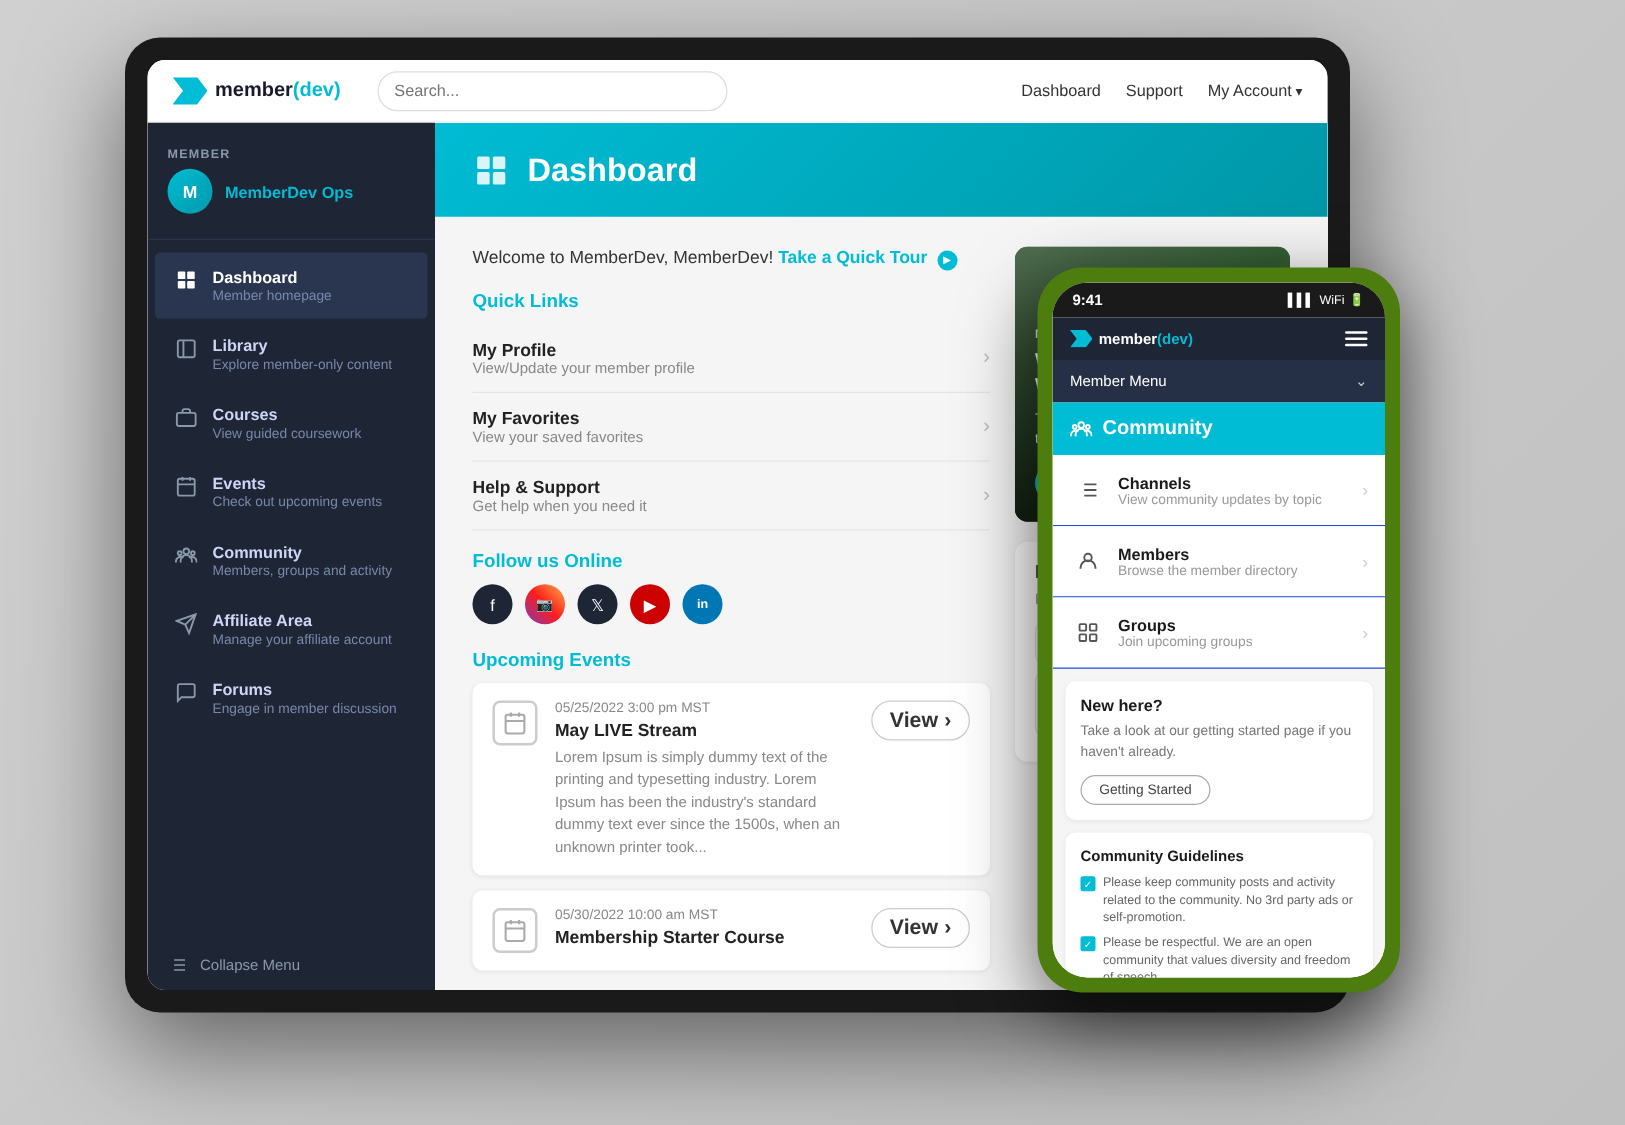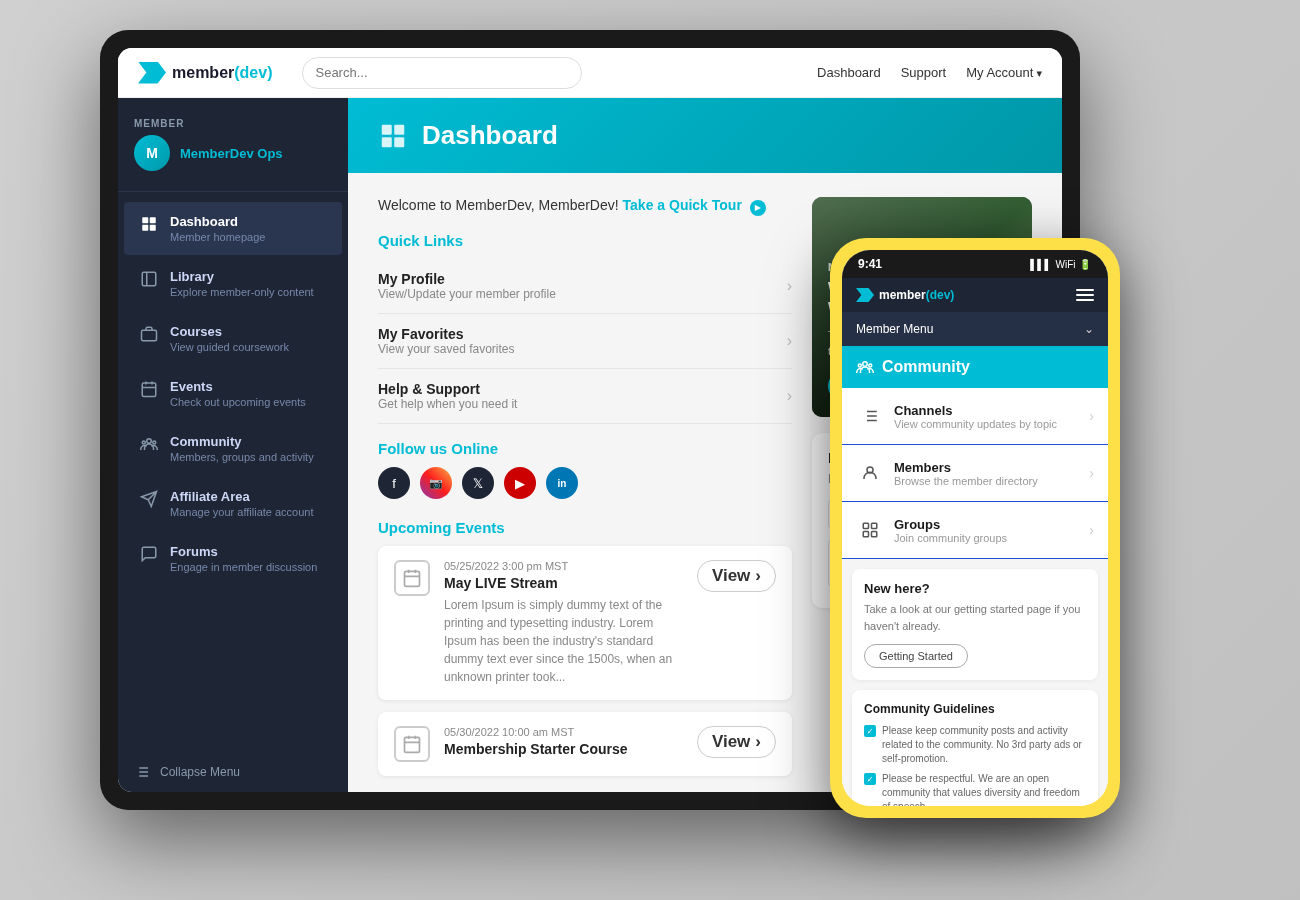--- a/index.html
+++ b/index.html
@@ -422,24 +422,24 @@
       color: #aaa;
       outline: none;
       height: 50px;
       resize: none;
     }
 
     
     .phone-wrapper {
       position: absolute;
       right: 80px;
-      bottom: 52px;
+      bottom: 76px;
       width: 290px;
       height: 580px;
-      background: #fde047;
+      background: #4d7c0f;
       border-radius: 36px;
       box-shadow: 0 20px 60px rgba(0,0,0,0.6);
       padding: 12px;
       z-index: 10;
     }
     .phone-screen {
       width: 100%;
       height: 100%;
       background: #fff;
       border-radius: 28px;
@@ -948,21 +948,21 @@
           <div class="phone-menu-icon">
             <svg width="18" height="18" viewBox="0 0 24 24" fill="none" stroke="#555" stroke-width="2">
                 <rect x="3" y="3" width="7" height="7" rx="1"></rect>
                 <rect x="14" y="3" width="7" height="7" rx="1"></rect>
                 <rect x="3" y="14" width="7" height="7" rx="1"></rect>
                 <rect x="14" y="14" width="7" height="7" rx="1"></rect>
               </svg>
           </div>
           <div class="phone-menu-text">
             <div class="phone-menu-title">Groups</div>
-            <div class="phone-menu-sub">Join community groups</div>
+            <div class="phone-menu-sub">Join upcoming groups</div>
           </div>
           <span class="phone-menu-arrow">›</span>
         </div>
 
         <div class="phone-new-here">
           <div class="phone-new-here-title">New here?</div>
           <div class="phone-new-here-sub">Take a look at our getting started page if you haven't already.</div>
           <button class="phone-gs-btn">Getting Started</button>
         </div>
 

